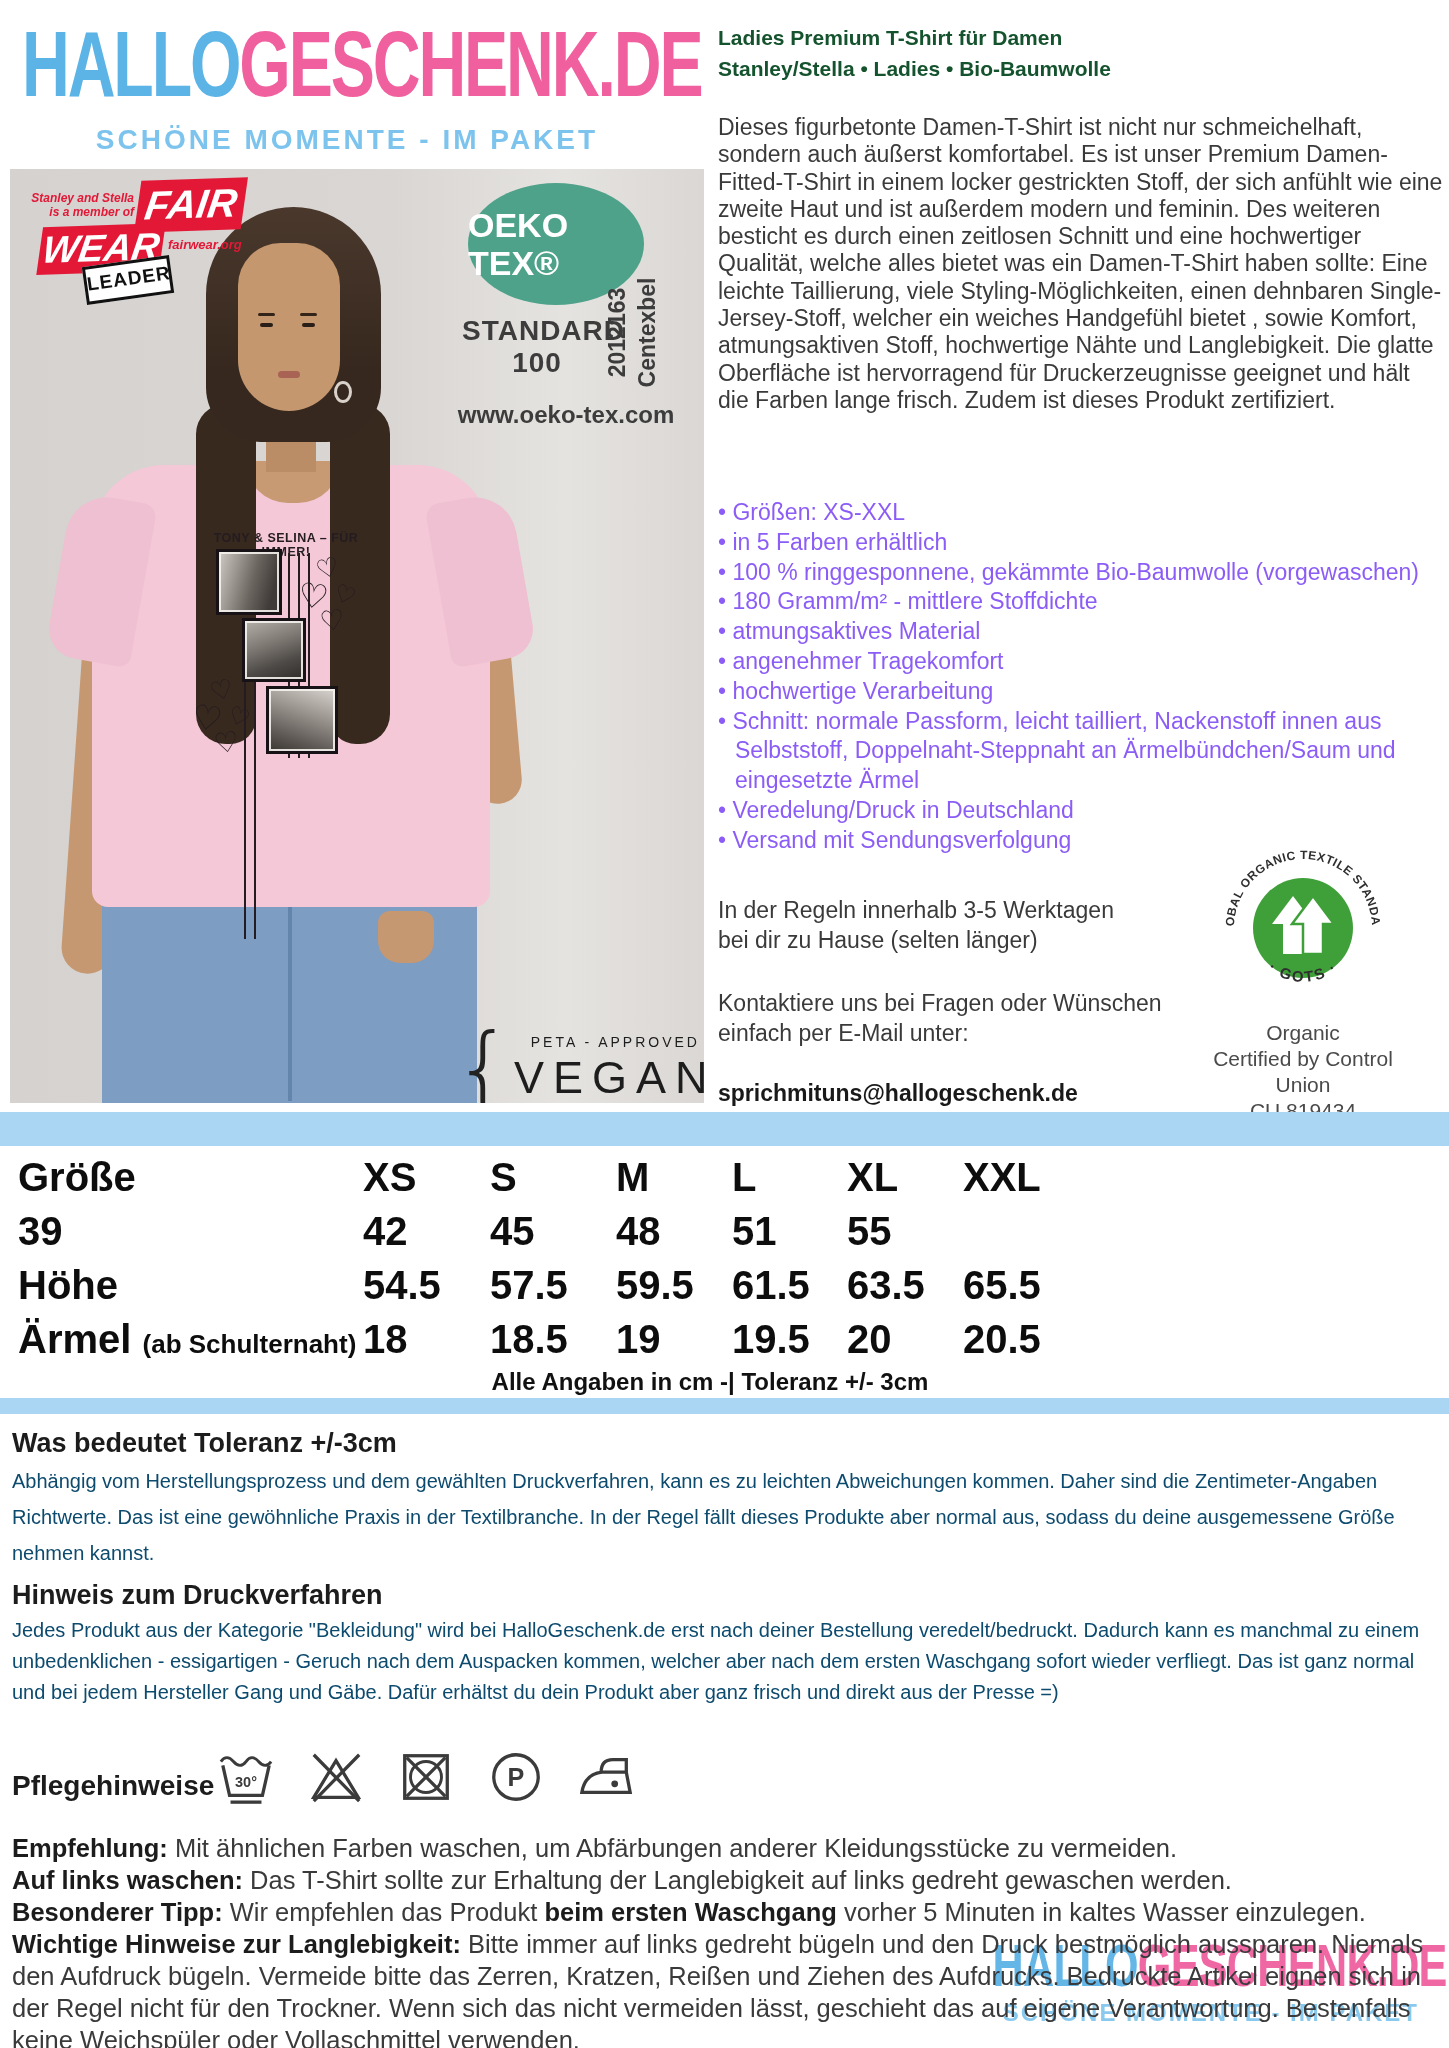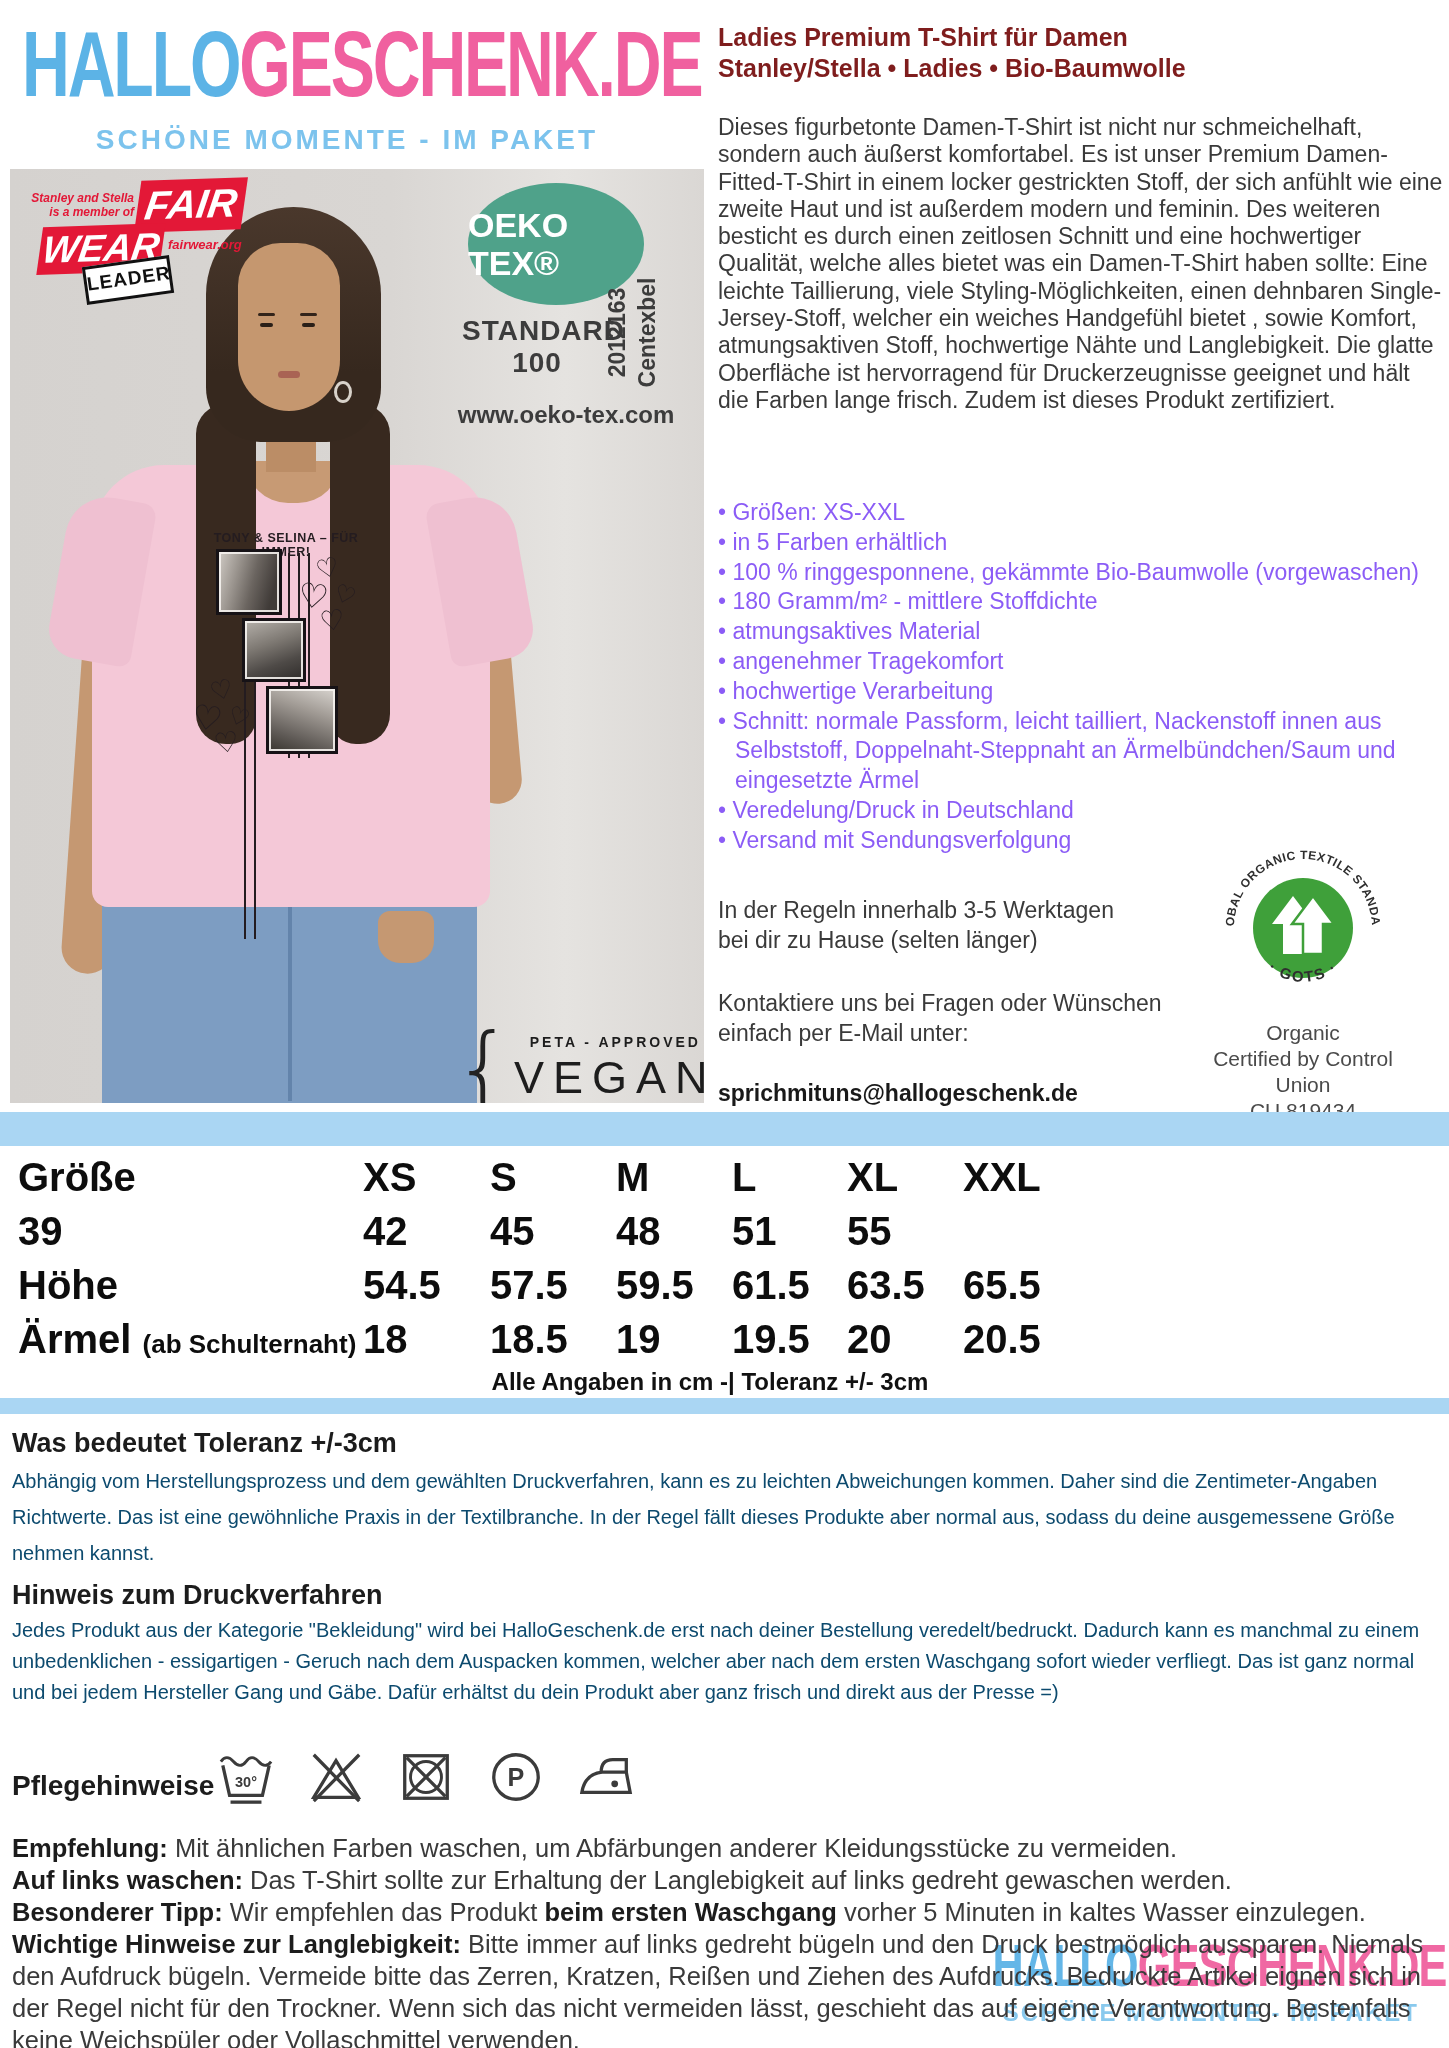--- a/index.html
+++ b/index.html
@@ -86,25 +86,25 @@
   .ot-cert{position:absolute;width:110px;text-align:center;font-size:23px;font-weight:800;color:#3c3c3c;}
   .ot-cert-1{left:552px;top:150px;transform:rotate(-90deg);}
   .ot-cert-2{left:582px;top:150px;transform:rotate(-90deg);}
   .ot-site{position:absolute;left:438px;top:232px;width:236px;text-align:center;font-size:24px;
             font-weight:800;color:#3c3c3c;}
 
   
   .vegan{position:absolute;left:443px;top:852px;width:250px;height:96px;display:flex;align-items:center;color:#1d1d1d;}
   .vg-brace{font-size:96px;font-weight:100;line-height:90px;font-family:"DejaVu Sans",sans-serif;color:#222;}
   .vg-mid{flex:1;text-align:center;}
-  .vg-top{font-size:14px;letter-spacing:3px;font-weight:bold;}
+  .vg-top{font-size:14px;letter-spacing:3px;font-weight:normal;}
   .vg-main{font-size:45px;letter-spacing:9px;font-weight:400;margin-top:2px;}
 
   
-  .p-title{position:absolute;left:718px;top:22px;font-size:25px;font-weight:bold;color:#7f1d1d;line-height:31px;}
+  .p-title{position:absolute;left:718px;top:22px;font-size:21px;font-weight:bold;color:#14532d;line-height:31px;}
   .p-desc{position:absolute;left:718px;top:114px;width:726px;font-size:23px;line-height:27.3px;color:#3a3a3a;}
   .features{position:absolute;left:718px;top:498px;width:704px;margin:0;padding:0;list-style:none;
             font-size:23px;line-height:29.8px;color:#8b5cf6;}
   .features li{padding-left:17px;text-indent:-17px;}
   .features li:before{content:"• ";}
   .p-delivery{position:absolute;left:718px;top:895px;font-size:23px;line-height:30px;}
   .p-contact{position:absolute;left:718px;top:988px;font-size:23px;line-height:30px;}
   .p-email{position:absolute;left:718px;top:1080px;font-size:23px;font-weight:bold;color:#191919;}
   .gots{position:absolute;left:1193px;top:848px;width:220px;text-align:center;}
   .gots-caption{margin-top:8px;font-size:21px;line-height:26px;color:#4a4a4a;}

